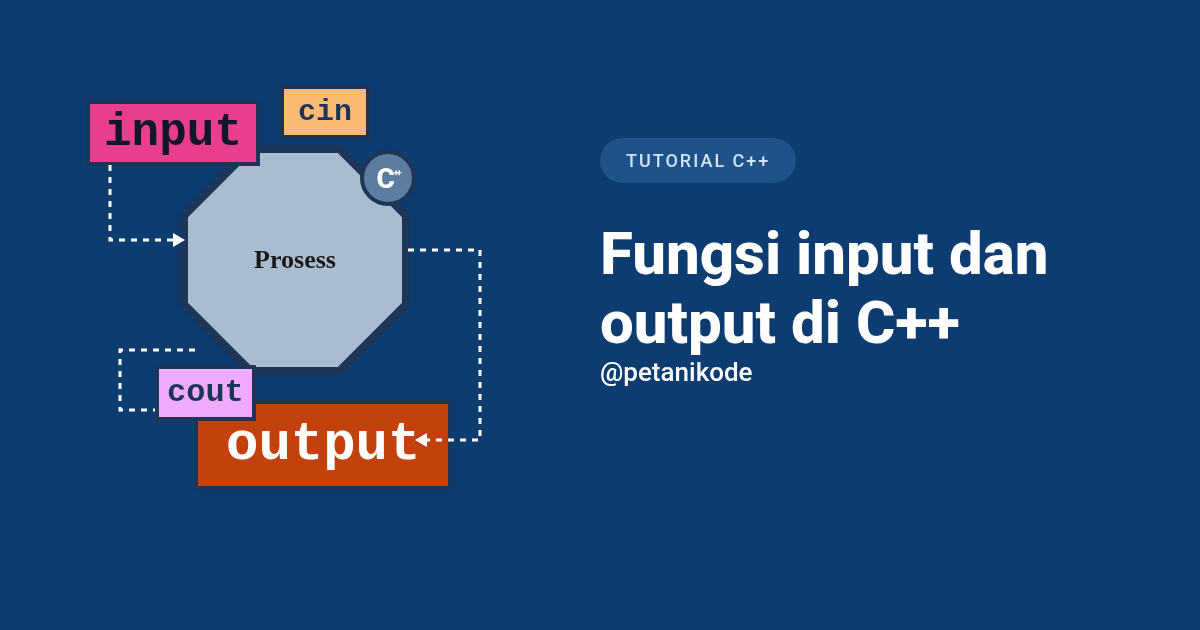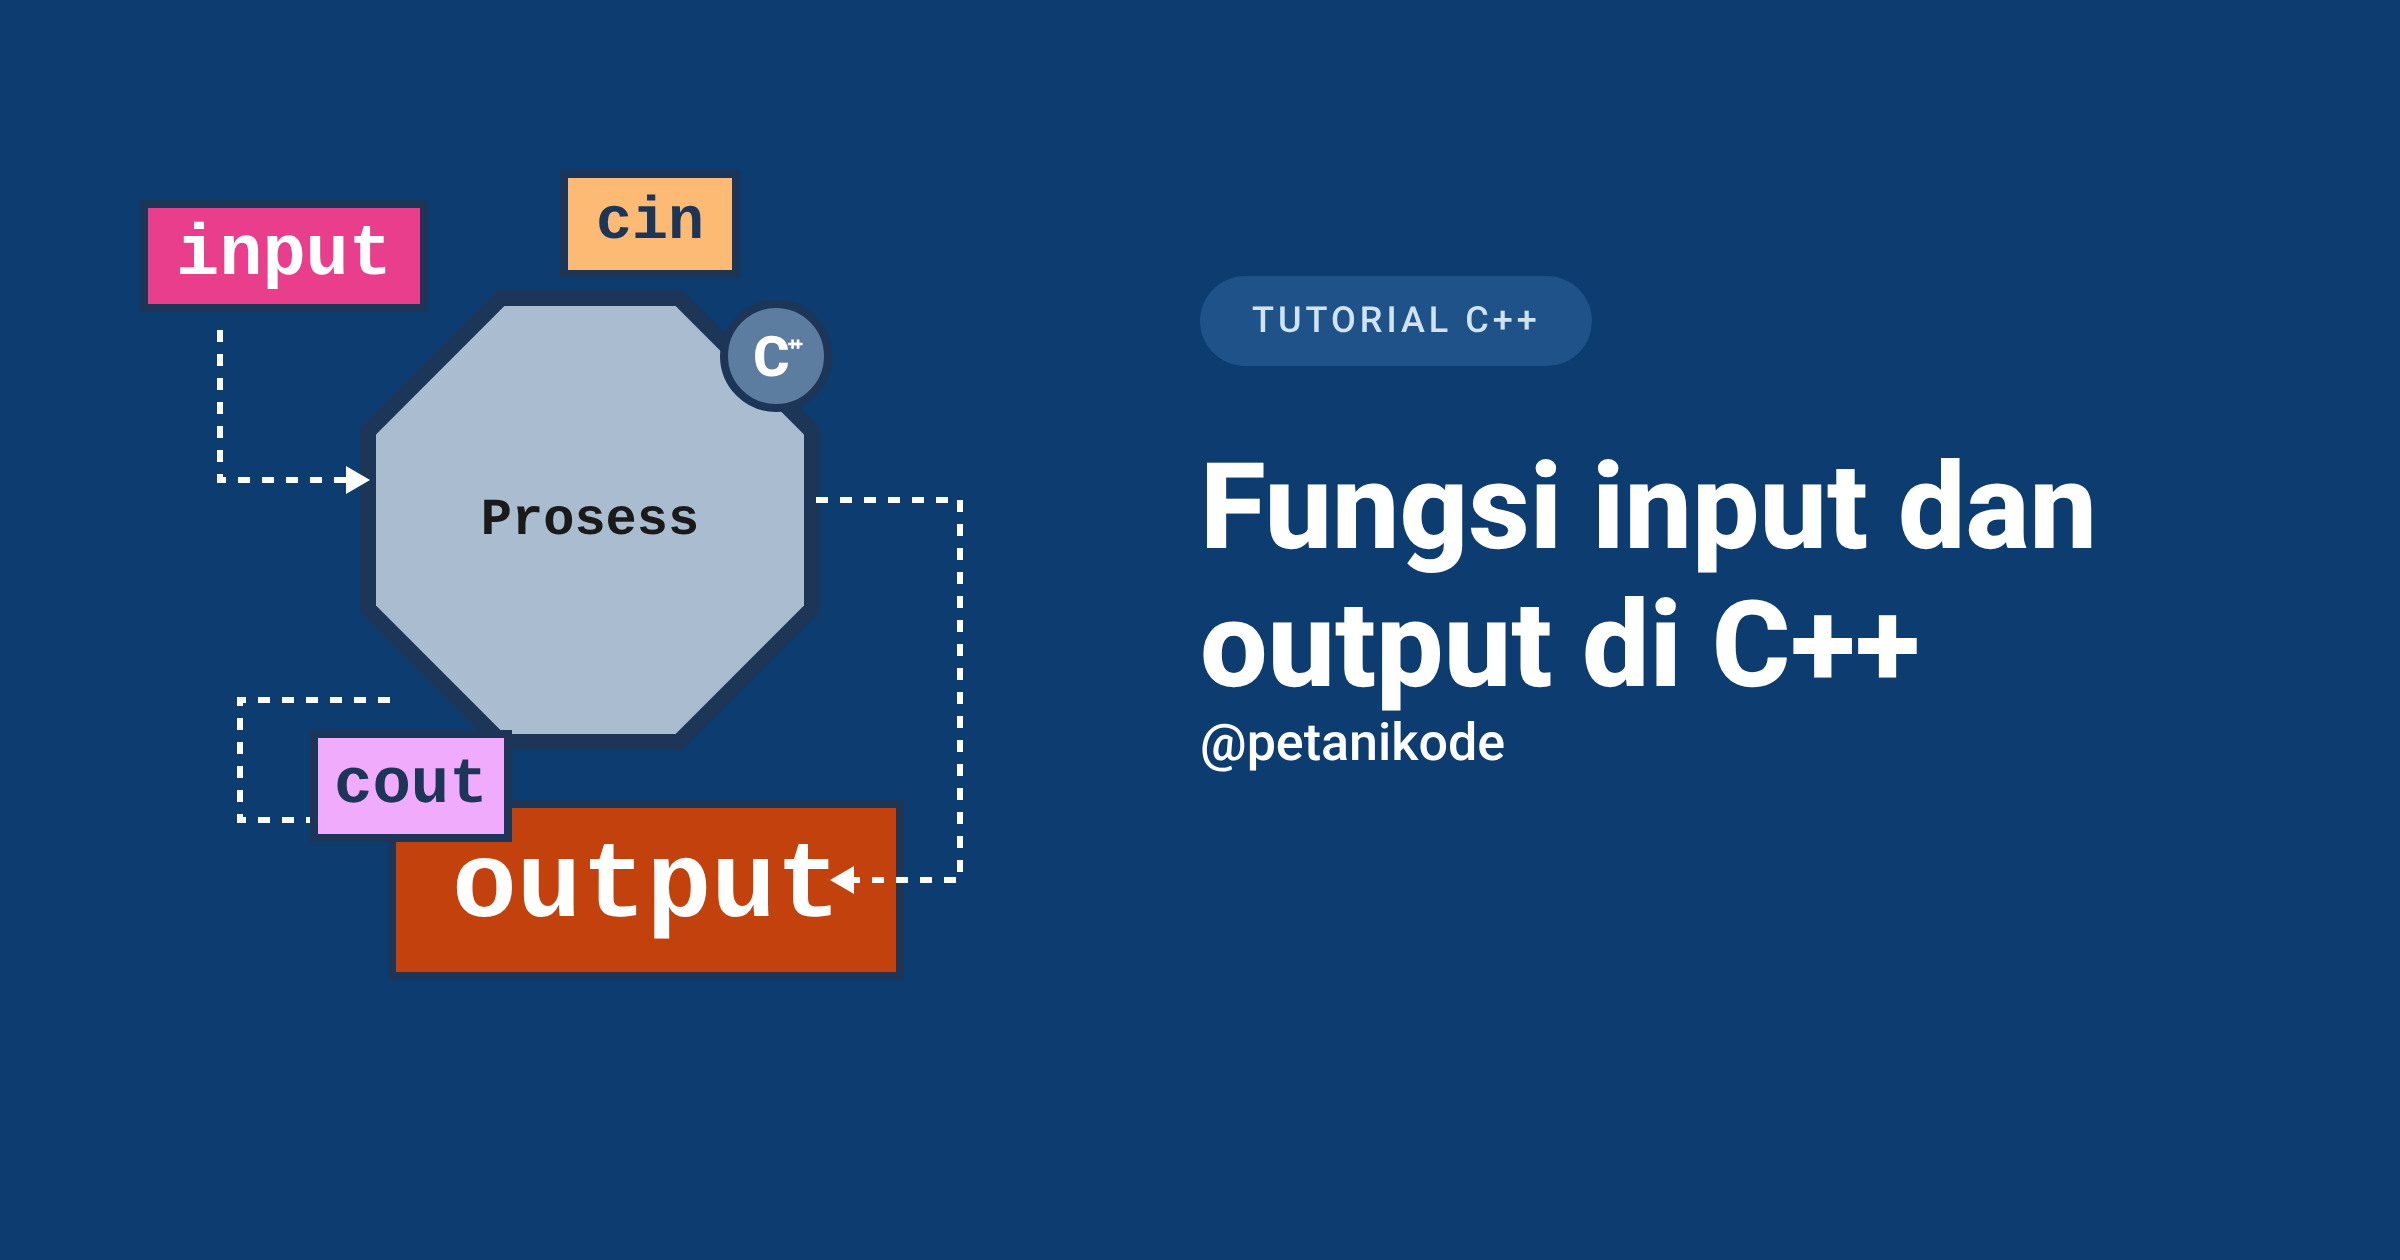--- a/index.html
+++ b/index.html
@@ -33,39 +33,39 @@
     top: 73px;
     width: 214px;
     height: 214px;
     background: #a9bcd0;
     clip-path: polygon(30% 0%, 70% 0%, 100% 30%, 100% 70%, 70% 100%, 30% 100%, 0% 70%, 0% 30%);
     display: flex;
     align-items: center;
     justify-content: center;
   }
   .prosess {
-    font-family: Liberation Mono, monospace;
+    font-family: Liberation Serif, serif;
     font-size: 26px;
     font-weight: bold;
     color: #1a1a1a;
   }
   .label-box {
     position: absolute;
     font-family: "Courier New", monospace;
     font-weight: bold;
     padding: 6px 14px;
     border: 4px solid #1d3557;
     line-height: 1;
   }
   .input-box {
-    left: 0px;
+    left: 16px;
     top: 20px;
     background: #e83e8c;
-    color: #ffffff;
-    font-size: 36px;
+    color: #0f172a;
+    font-size: 46px;
   }
   .cin-box {
     left: 210px;
     top: 5px;
     background: #fdba74;
     color: #1d3557;
     font-size: 30px;
     padding: 8px 14px;
   }
   .cout-box {

